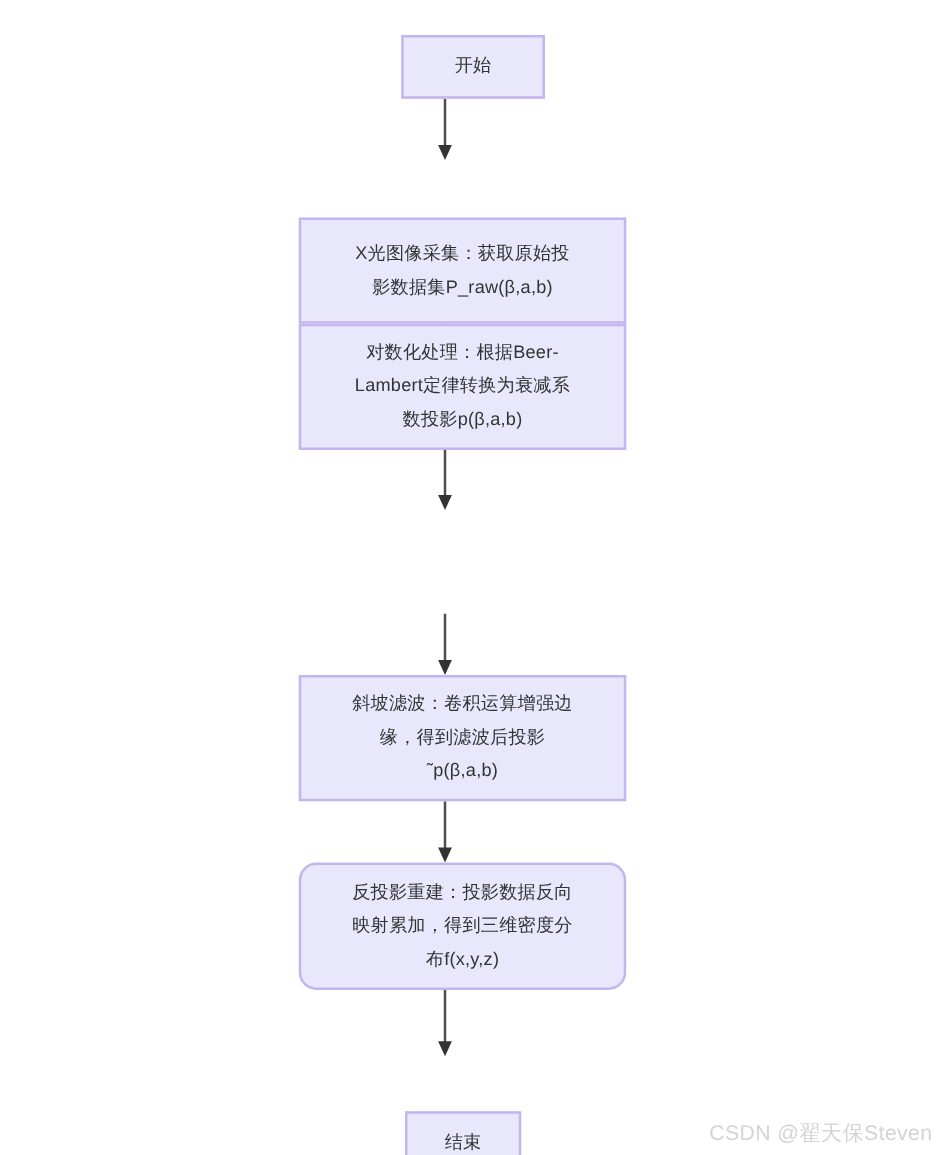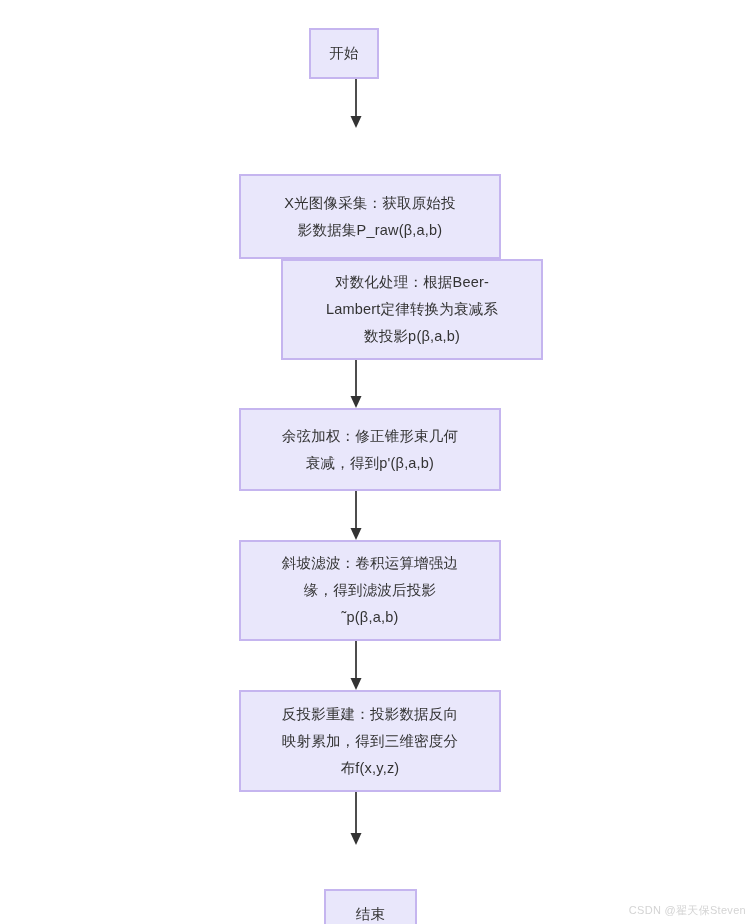--- a/index.html
+++ b/index.html
@@ -45,21 +45,21 @@
     position: absolute;
     width: 28px;
     display: block;
     overflow: visible;
   }
 
   .watermark {
     position: absolute;
     right: 10px;
     bottom: 6px;
-    font-size: 11px;
+    font-size: 17px;
     color: #d4d4d4;
     letter-spacing: 0.3px;
     user-select: none;
     white-space: nowrap;
   }
 </style>
 </head>
 <body>
 
 <div id="flowchart">
@@ -87,37 +87,35 @@
   <svg class="connector" style="left:342px; top:641px;" width="28" height="49" viewBox="0 0 28 49">
     <line x1="14" y1="0" x2="14" y2="40" stroke="#4d4d4d" stroke-width="2"></line>
     <path d="M14 49 L8.5 37 L19.5 37 Z" fill="#333333"></path>
   </svg>
 
   <svg class="connector" style="left:342px; top:792px;" width="28" height="53" viewBox="0 0 28 53">
     <line x1="14" y1="0" x2="14" y2="44" stroke="#4d4d4d" stroke-width="2"></line>
     <path d="M14 53 L8.5 41 L19.5 41 Z" fill="#333333"></path>
   </svg>
 
-  <div class="node terminal" style="left:309px; top:28px; width:70px; height:51px;text-align:center;">开始</div>
+  <div class="node terminal" style="left:321px; top:28px; width:115px; height:51px;text-align:center;">开始</div>
 
   <div class="node" style="left:239px; top:128px; width:262px; height:85px;margin-top:46px;">X光图像采集：获取原始投
 影数据集P_raw(β,a,b)</div>
 
-  <div class="node" style="left:239px; top:259px; width:262px; height:101px;margin-left:42px;">对数化处理：根据Beer-
+  <div class="node" style="left:239px; top:259px; width:262px; height:101px;">对数化处理：根据Beer-
 Lambert定律转换为衰减系
 数投影p(β,a,b)</div>
 
-  <div class="node" style="left:239px; top:408px; width:262px; height:83px;">余弦加权：修正锥形束几何
-衰减，得到p'(β,a,b)</div>
 
   <div class="node" style="left:239px; top:540px; width:262px; height:101px;">斜坡滤波：卷积运算增强边
 缘，得到滤波后投影
 ˜p(β,a,b)</div>
 
-  <div class="node" style="left:239px; top:690px; width:262px; height:102px;">反投影重建：投影数据反向
+  <div class="node" style="left:239px; top:690px; width:262px; height:102px;border-radius:14px;">反投影重建：投影数据反向
 映射累加，得到三维密度分
 布f(x,y,z)</div>
 
   <div class="node terminal" style="left:324px; top:845px; width:93px; height:51px;margin-top:44px;">结束</div>
 
   <div class="watermark">CSDN @翟天保Steven</div>
 
 </div>
 
 </body></html>

